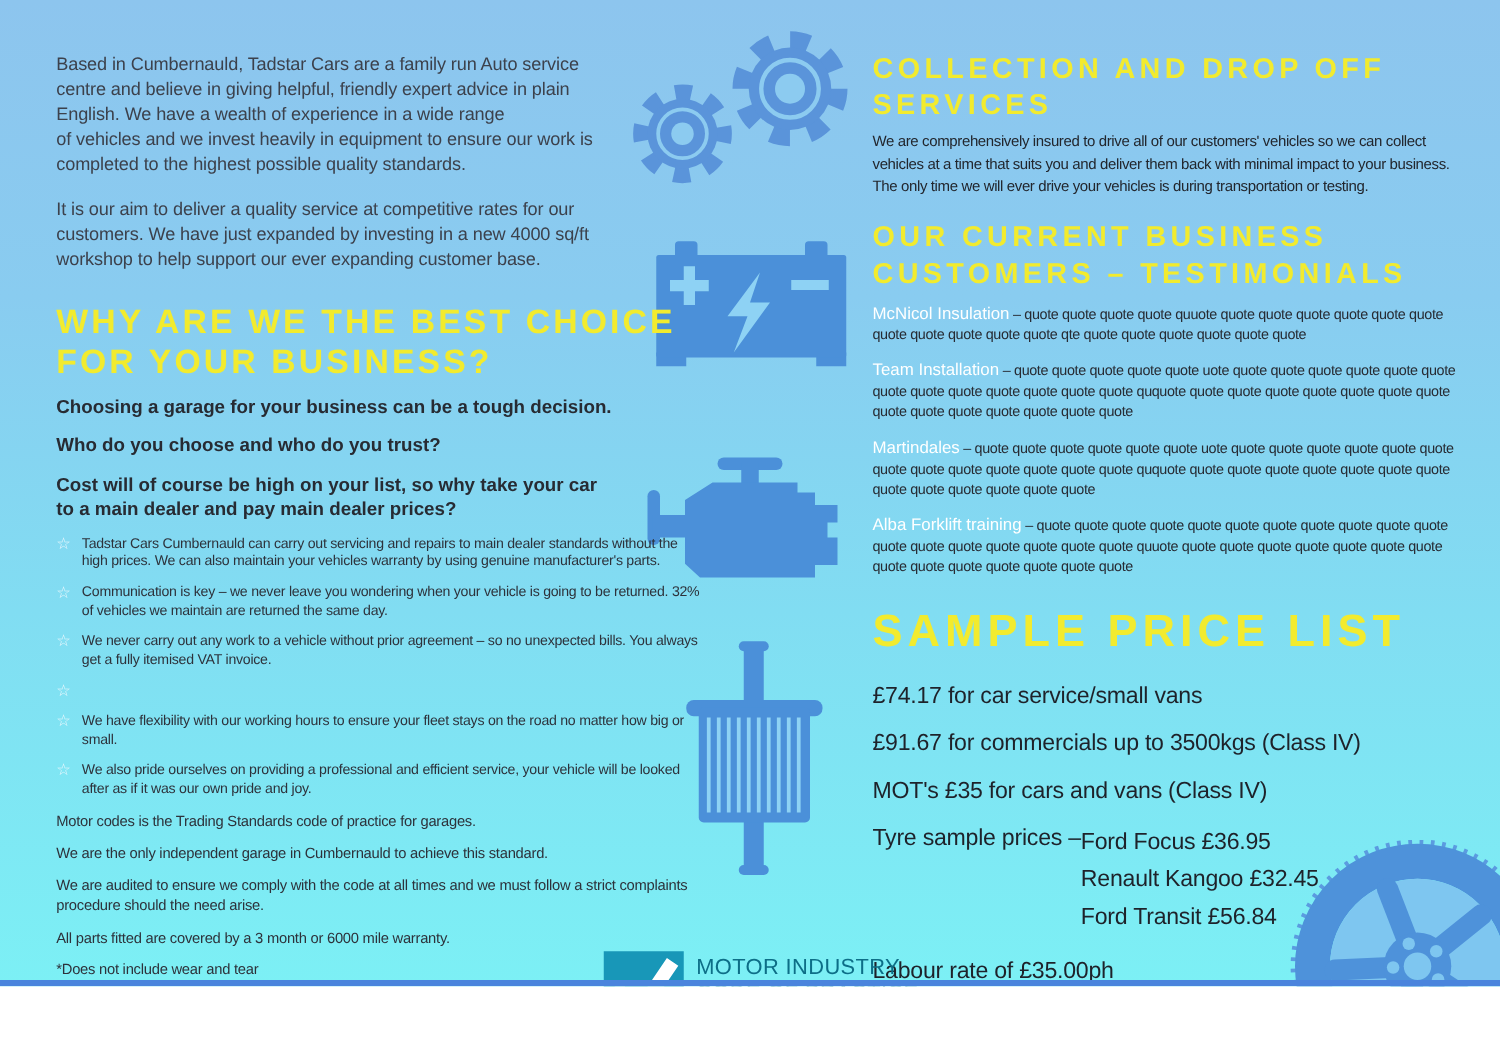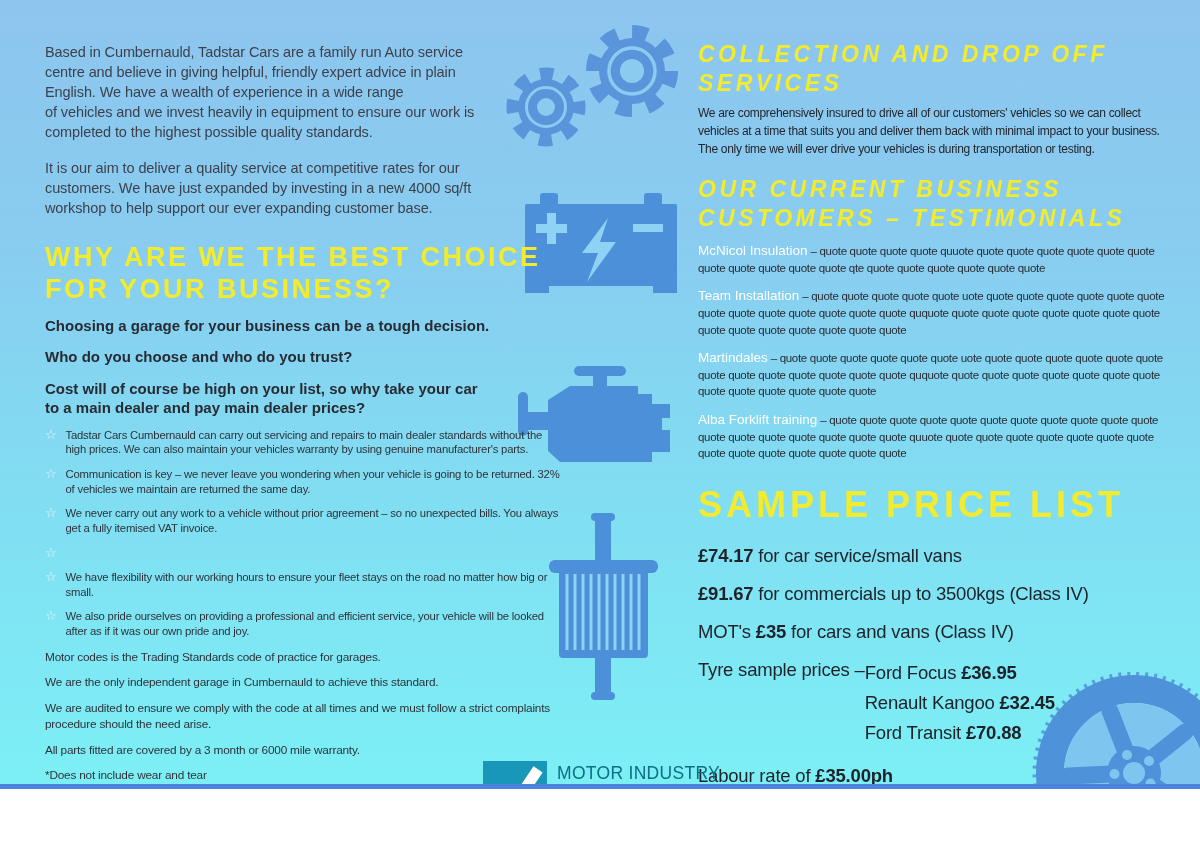--- a/index.html
+++ b/index.html
@@ -24,42 +24,42 @@
   
   .left-col{position:absolute;left:45px;top:42px;width:515px;}
   .right-col{position:absolute;left:698px;top:40px;width:472px;}
 
   .body-lg{font-size:14.5px;line-height:1.38;color:#3c414c;letter-spacing:-0.1px;}
   .mt16{margin-top:16px;}
 
   .yellow-h{color:var(--yellow);font-weight:700;}
   .h-why{font-size:27px;line-height:1.18;letter-spacing:2.5px;margin-top:24px;}
   .h-quality{font-size:23px;letter-spacing:2.5px;margin-top:10px;line-height:1.2;}
-  .h-right{font-size:23px;letter-spacing:3.5px;line-height:1.26;font-style:italic;}
+  .h-right{font-size:23px;letter-spacing:3.5px;line-height:1.26;}
   .h-price{font-size:36px;letter-spacing:4px;margin-top:22px;}
 
   .bold-line{font-size:15px;font-weight:700;color:#272b33;line-height:1.3;margin-top:12px;}
   .bold-line.first{margin-top:10px;}
 
   .star-list{list-style:none;margin-top:10px;}
   .star-list li{display:flex;gap:9px;margin-bottom:10px;font-size:11.3px;line-height:1.3;color:#2d323b;letter-spacing:-0.2px;}
   .star{color:#e8f7fd;font-size:13px;line-height:1.1;flex:0 0 auto;}
   .star-list li span.txt{display:block;}
 
   .quality-line{font-size:11.8px;line-height:1.4;color:#2d323b;margin-top:9px;letter-spacing:-0.2px;}
   .quality-line.first{margin-top:8px;}
 
   .collection-body{font-size:12px;line-height:1.52;color:#22262d;margin-top:6px;letter-spacing:-0.3px;}
   .h-testimonials{margin-top:16px;}
   .testimonial{margin-top:10px;font-size:11.5px;line-height:1.42;color:#272b33;letter-spacing:-0.3px;}
   .testimonial.first{margin-top:8px;}
   .t-name{color:#ffffff;font-weight:400;font-size:13.5px;letter-spacing:0;}
 
   .price{font-size:18.5px;line-height:1.3;color:#1e222a;margin-top:14px;letter-spacing:-0.2px;}
-  .price b{font-weight:700;}
+  .price b{font-weight:400;}
   .price.first{margin-top:18px;}
   .tyre-row{display:flex;margin-top:14px;}
   .tyre-col .price{margin-top:0;line-height:1.62;}
   .labour{margin-top:16px;}
 
   
   .logo{position:absolute;left:483px;top:761px;display:flex;align-items:flex-start;}
   .logo-square{width:64px;height:66px;background:var(--logo-teal);flex:0 0 auto;}
   .logo-square svg{position:static;}
   .logo-text{margin-left:10px;padding-top:2px;}
@@ -225,21 +225,21 @@
 
     <p class="price first"><b>£74.17</b><span> for car service/small vans</span></p>
     <p class="price"><b>£91.67</b><span> for commercials up to 3500kgs (Class IV)</span></p>
     <p class="price"><span>MOT's </span><b>£35</b><span> for cars and vans (Class IV)</span></p>
 
     <div class="tyre-row">
       <p class="price" style="margin-top:0;">Tyre sample prices – </p>
       <div class="tyre-col">
         <p class="price"><span>Ford Focus </span><b>£36.95</b></p>
         <p class="price"><span>Renault Kangoo </span><b>£32.45</b></p>
-        <p class="price"><span>Ford Transit </span><b>£70.88</b></p>
+        <p class="price"><span>Ford Transit </span><b>£56.84</b></p>
       </div>
     </div>
 
     <p class="price labour"><span>Labour rate of </span><b>£35.00ph</b></p>
   </div>
 
   <div class="logo">
     <div class="logo-square">
       <svg width="64" height="66" viewBox="0 0 64 66">
         <path d="M13 32 L27 50 L52 13" fill="none" stroke="#ffffff" stroke-width="11" stroke-linecap="square"></path>

